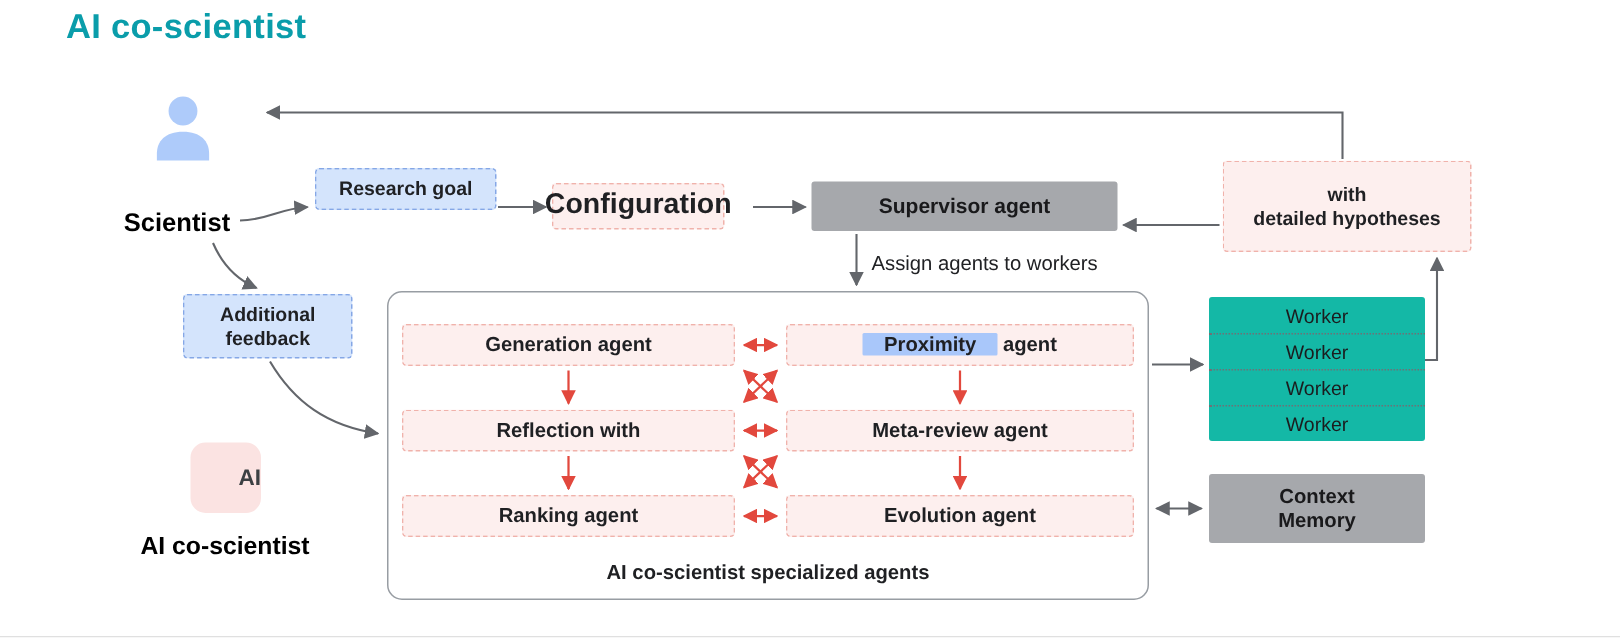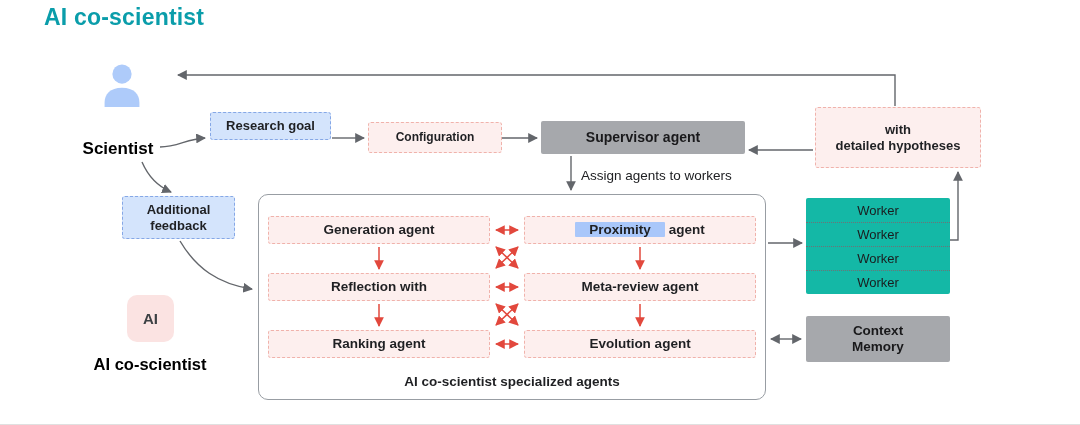--- a/index.html
+++ b/index.html
@@ -71,21 +71,21 @@
   .assign {
     position:absolute;
     font-size:13.5px;
     color:#202124;
     white-space:nowrap;
   }
   .ai-chip {
     position:absolute;
     background:#fbe3e2;
     border-radius:10px;
-    display:flex; align-items:center; justify-content:center;
+    display:flex; align-items:center; justify-content:flex-end;
     font-weight:700; color:#3c4043;
   }
   .hl { background:#a9c7fa; padding:0 14px; border-radius:1px; }
   svg.arrows { pointer-events:none; }
 </style>
 </head>
 <body>
 
 <div class="canvas">
 
@@ -94,21 +94,21 @@
   <svg class="abs" style="left:100px; top:62px;" width="44" height="46" viewBox="0 0 48 48">
     <circle cx="24" cy="12" r="10.5" fill="#aecbfa"></circle>
     <path d="M24 27 C11 27 5 34 5 43 L5 48 L43 48 L43 43 C43 34 37 27 24 27 Z" fill="#aecbfa"></path>
   </svg>
   <div class="label-strong" style="left:66px; top:139px; width:104px; font-size:17px;">Scientist</div>
 
   <div class="box blue" style="left:210px; top:112px; width:121px; height:28px; font-size:13px;">
     <span>Research goal</span>
   </div>
 
-  <div class="box pink" style="left:368px; top:122px; width:134px; height:31px; font-size:12px;">
+  <div class="box pink" style="left:368px; top:122px; width:115px; height:31px; font-size:19px;">
     <span>Configuration</span>
   </div>
 
   <div class="box gray" style="left:541px; top:121px; width:204px; height:33px; font-size:14px;">
     <span>Supervisor agent</span>
   </div>
 
   <div class="box pink" style="left:815px; top:107px; width:166px; height:61px; font-size:13px;">
     <span>with</span>
     <span>detailed hypotheses</span>

